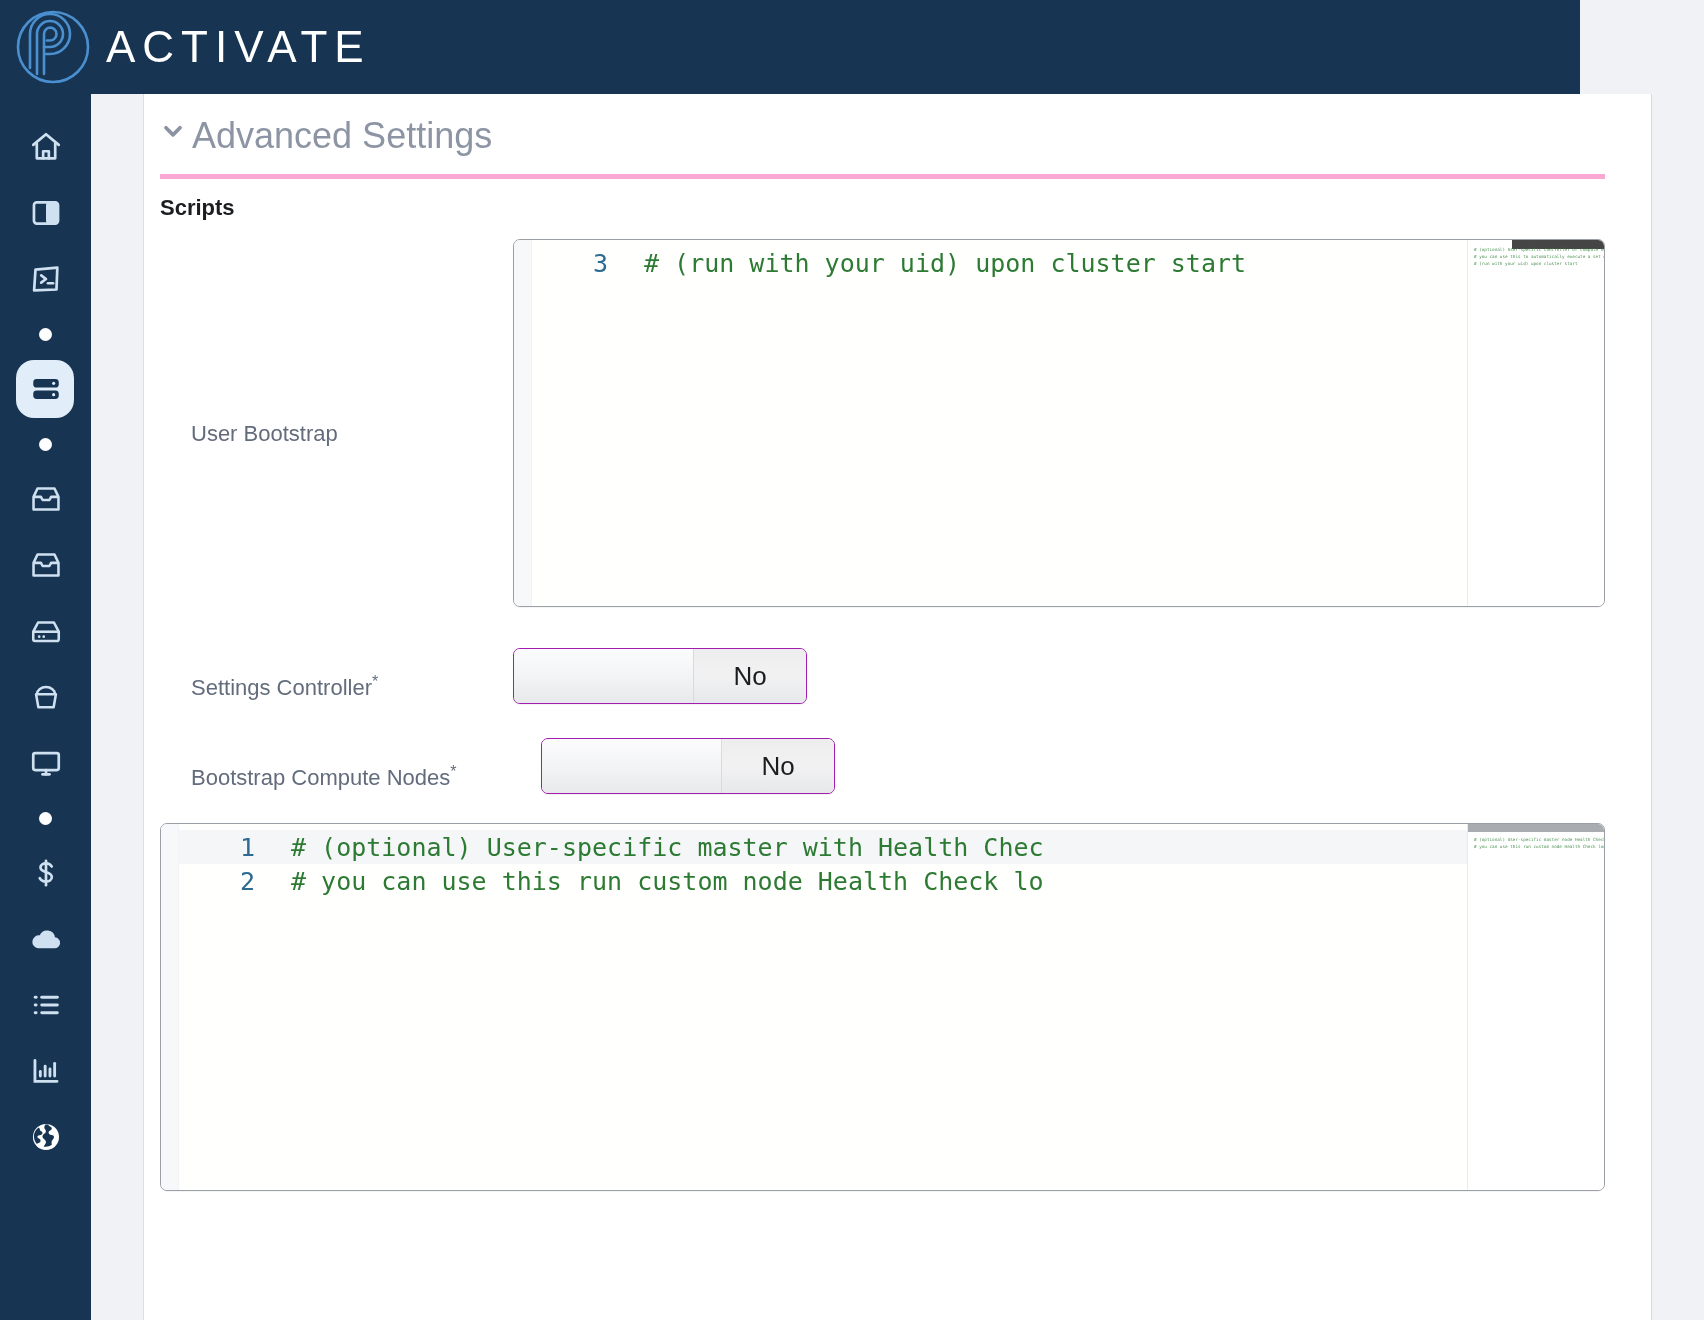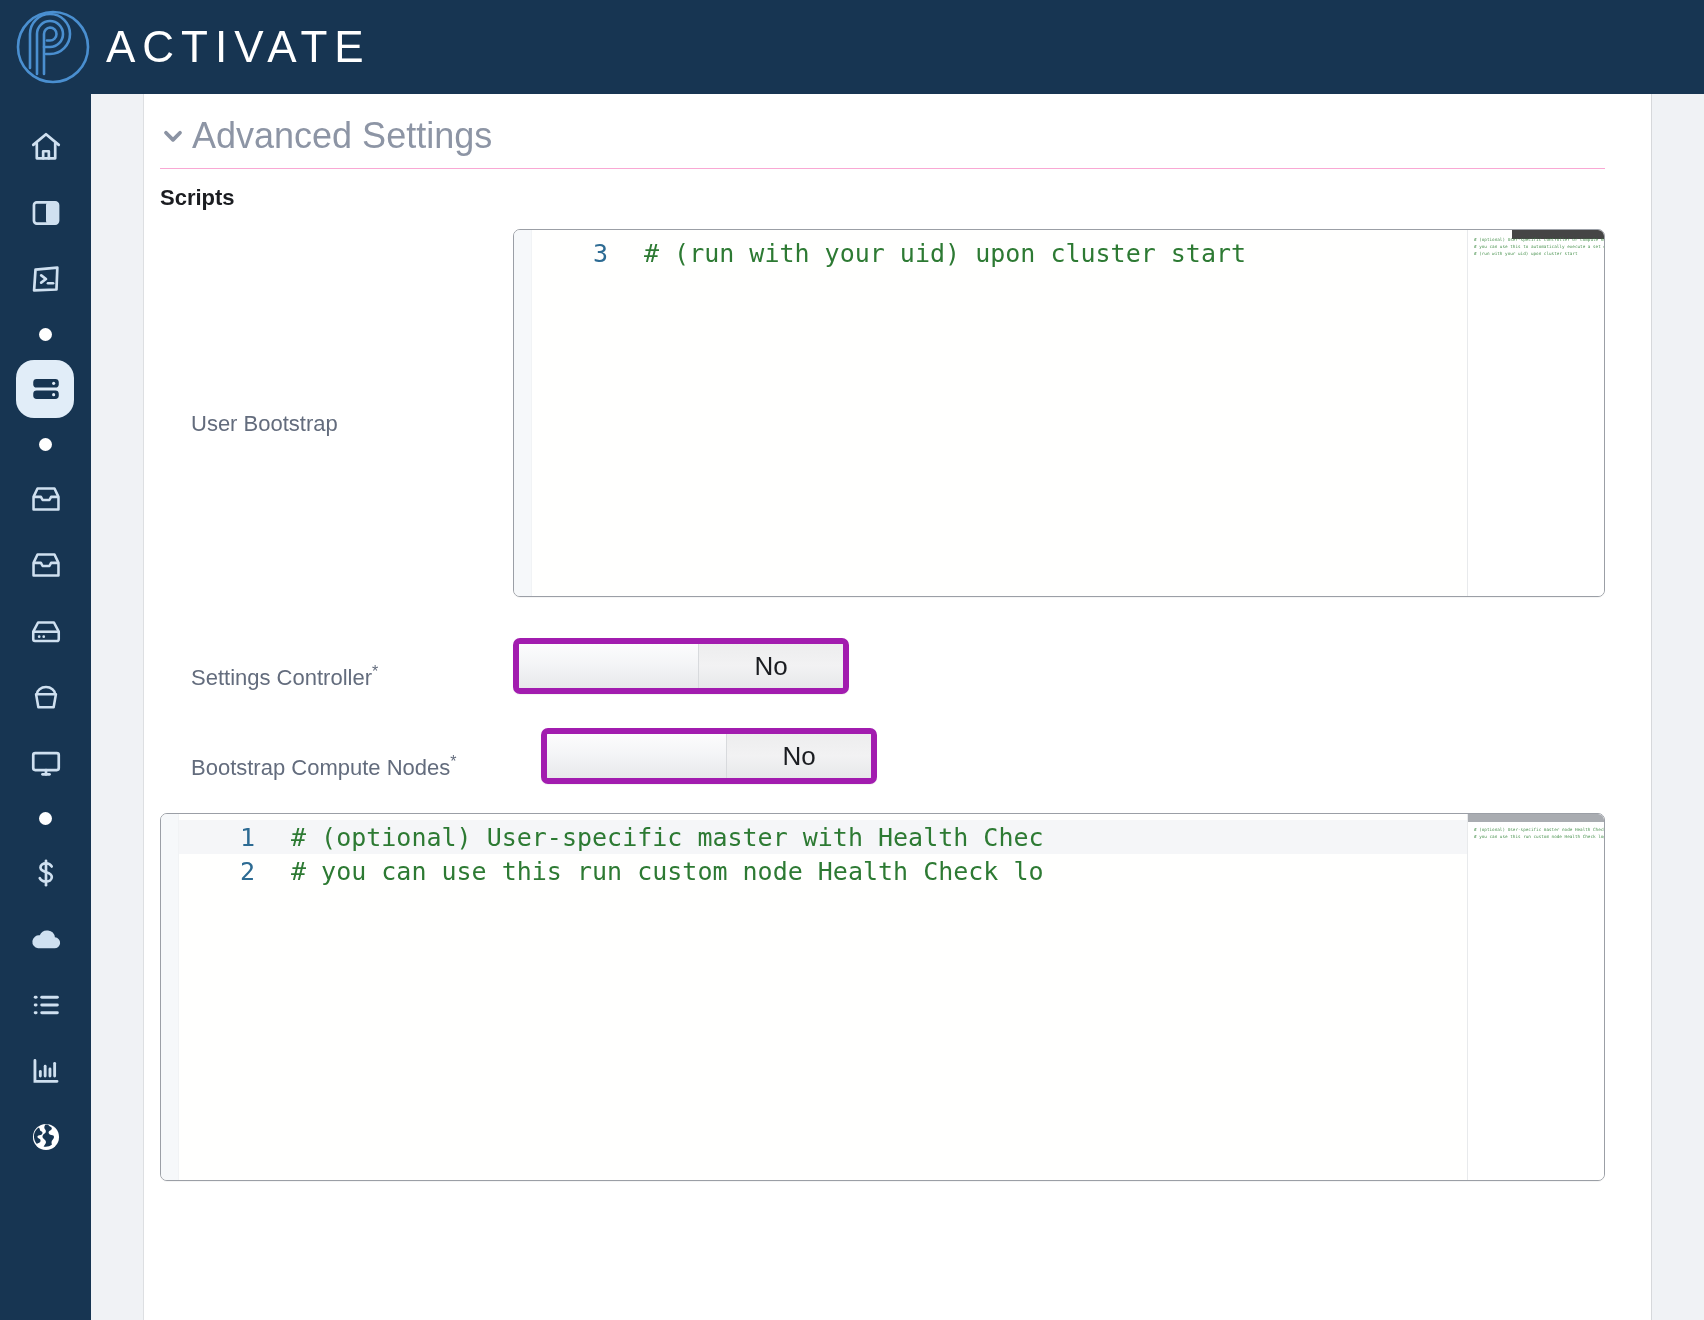--- a/index.html
+++ b/index.html
@@ -9,21 +9,21 @@
     overflow: hidden;
     background: #f0f2f5;
     font-family: "Liberation Sans", sans-serif;
   }
 
   #app { position: relative; width: 1704px; height: 1320px; }
 
   
   .topbar {
     position: absolute; top: 0; left: 0;
-    width: 1704px; height: 94px;
+    width: 1580px; height: 94px;
     background: #173552;
     display: flex; align-items: center;
     padding-left: 14px;
     z-index: 30;
   }
   .logo-mark { width: 78px; height: 78px; flex: 0 0 78px; }
   .brand-text {
     margin-left: 14px;
     color: #ffffff;
     font-size: 44px;
@@ -73,23 +73,23 @@
   .page-panel {
     position: absolute; top: 0; left: 52px;
     width: 1509px; height: 1226px;
     background: #ffffff;
     border-left: 1px solid #dddfe2;
     border-right: 1px solid #d6d8db;
   }
 
   .section-head {
     margin: 24px 46px 0 16px;
-    padding-bottom: 14px;
-    border-bottom: 1px solid #f9a8d4;
-    display: flex; align-items: center;
+    padding-bottom: 20px;
+    border-bottom: 5px solid #f9a8d4;
+    display: flex; 
   }
   .chev {
     width: 26px; height: 26px; color: #8b93a3;
     margin-right: 6px; flex: 0 0 26px;
   }
   .section-title {
     font-size: 36px; color: #8d95a5; font-weight: 400;
     line-height: 1;
     font-family: "Liberation Sans", sans-serif;
   }
@@ -161,22 +161,22 @@
     position: absolute; right: 0; top: 0;
     width: 92px; height: 9px; background: #454545;
   }
   .ed-hscroll {
     position: absolute; top: 0; left: 0; right: 0;
     height: 8px; background: #a9acb1;
   }
 
   
   .toggle {
-    width: 336px; height: 56px;
-    border: 6px solid #a21caf;
+    width: 294px; height: 56px;
+    border: 1px solid #a21caf;
     border-radius: 7px;
     overflow: hidden;
     display: flex;
     background: #e9eaec;
     box-shadow: inset 0 1px 0 rgba(255,255,255,.9), 0 1px 1px rgba(0,0,0,.05);
     cursor: pointer;
     text-align: right;
   }
   .tg-knob {
     width: 180px; flex: 0 0 180px;

